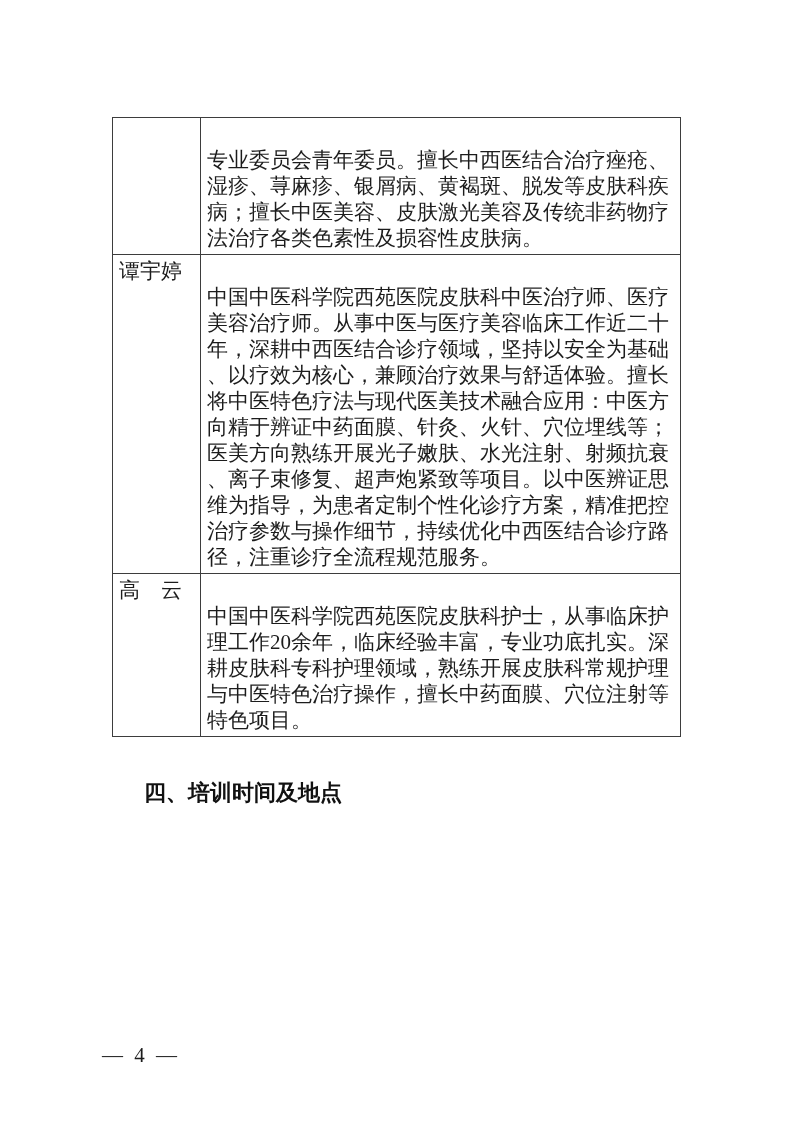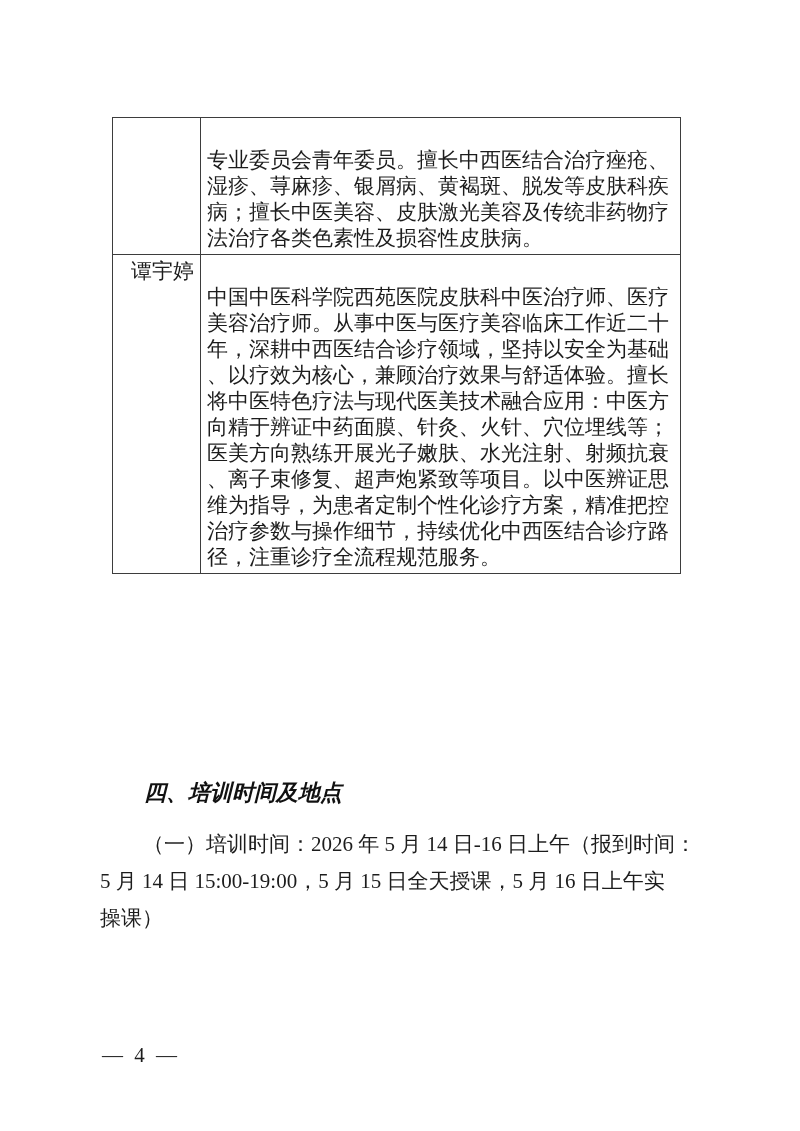--- a/index.html
+++ b/index.html
@@ -25,39 +25,38 @@
     table-layout: fixed;
   }
   table.trainer-table td {
     border: 1px solid #3d3d3d;
     vertical-align: top;
     font-size: 21px;
     line-height: 26px;
     padding: 3px 6px;
   }
   td.name-cell {
-    text-align: right;
+    text-align: left;
     padding: 3px 2px;
   }
   td.desc-cell {
     white-space: pre-line;
   }
   .section-heading {
     position: absolute;
     left: 100px;
     top: 778px;
     width: 600px;
     margin: 0;
     font-family: "Liberation Sans", "DejaVu Sans", sans-serif;
     font-weight: bold;
     font-size: 22px;
     line-height: 30px;
     text-indent: 44px;
     color: #111;
-    font-style: italic;
   }
   .para {
     position: absolute;
     left: 100px;
     width: 606px;
     margin: 0;
     font-size: 21px;
     line-height: 37px;
     text-indent: 43px;
     white-space: pre-line;
@@ -108,25 +107,34 @@
 、以疗效为核心，兼顾治疗效果与舒适体验。擅长
 将中医特色疗法与现代医美技术融合应用：中医方
 向精于辨证中药面膜、针灸、火针、穴位埋线等；
 医美方向熟练开展光子嫩肤、水光注射、射频抗衰
 、离子束修复、超声炮紧致等项目。以中医辨证思
 维为指导，为患者定制个性化诊疗方案，精准把控
 治疗参数与操作细节，持续优化中西医结合诊疗路
 径，注重诊疗全流程规范服务。</span>
         </td>
       </tr>
+      <tr>
+        <td class="name-cell">
+          <span>高　云</span>
+        </td>
+        <td class="desc-cell">
+          <span>中国中医科学院西苑医院皮肤科护士，从事临床护
+理工作20余年，临床经验丰富，专业功底扎实。深
+耕皮肤科专科护理领域，熟练开展皮肤科常规护理
+与中医特色治疗操作，擅长中药面膜、穴位注射等
+特色项目。</span>
+        </td>
+      </tr>
     </tbody>
   </table>
 
   <h3 class="section-heading">四、培训时间及地点</h3>
 
-  <p class="para" id="para-time">（一）培训时间：2026 年 5 月 14 日-16 日上午（报到时间：
-5 月 14 日 15:00-19:00，5 月 15 日全天授课，5 月 16 日上午实
-操课）</p>
 
 
   <div class="page-number">— 4 —</div>
 
 </div>
 
 </body></html>

